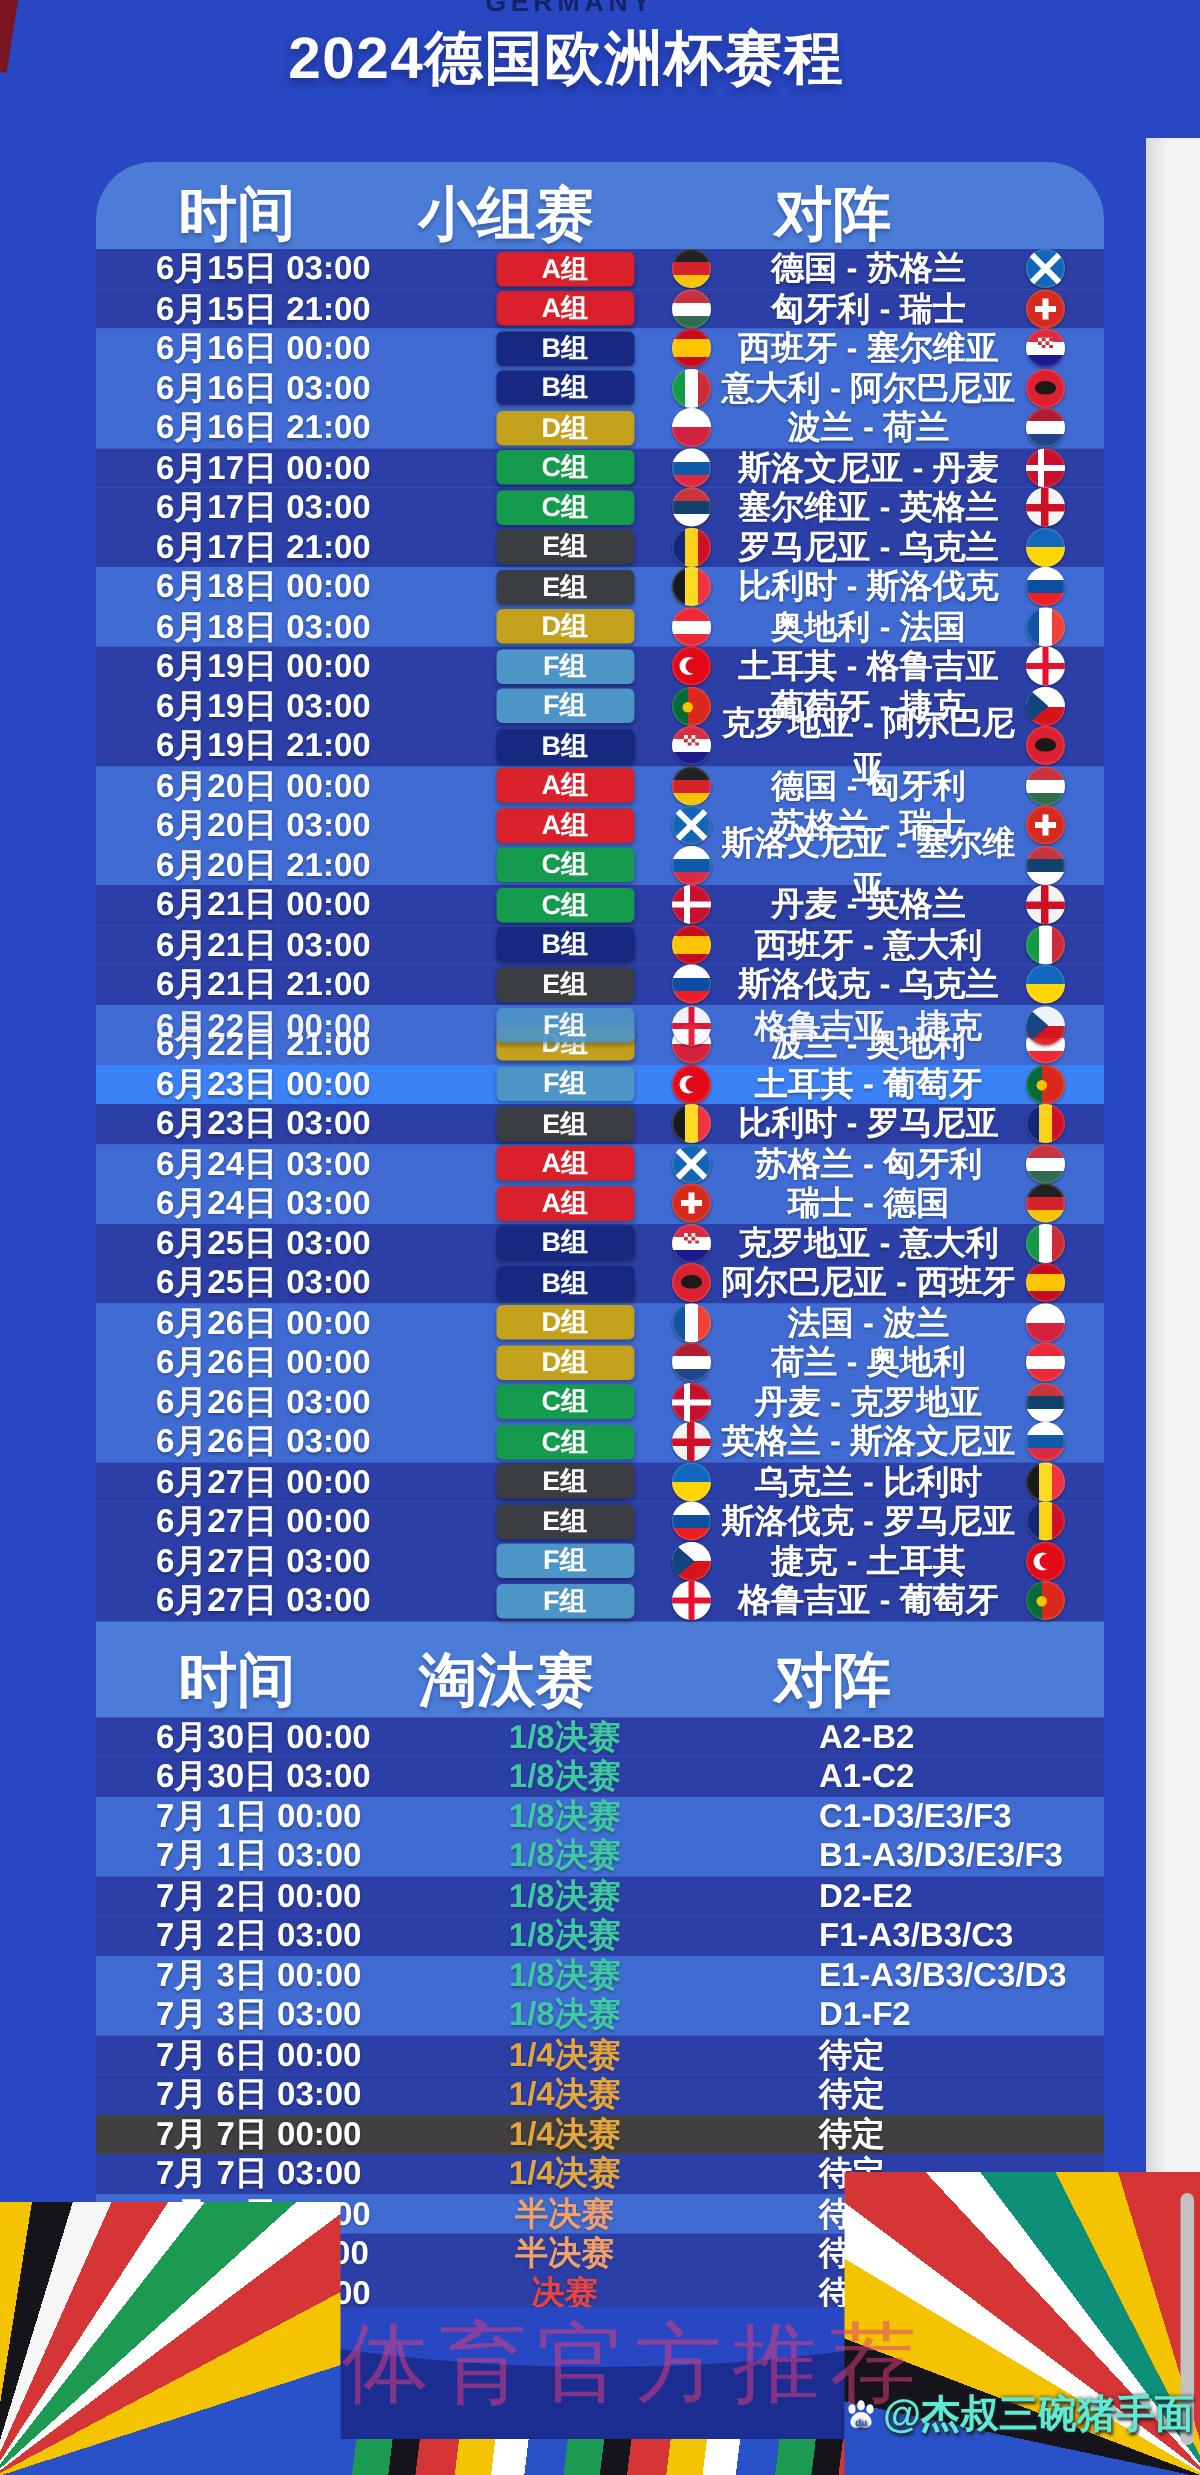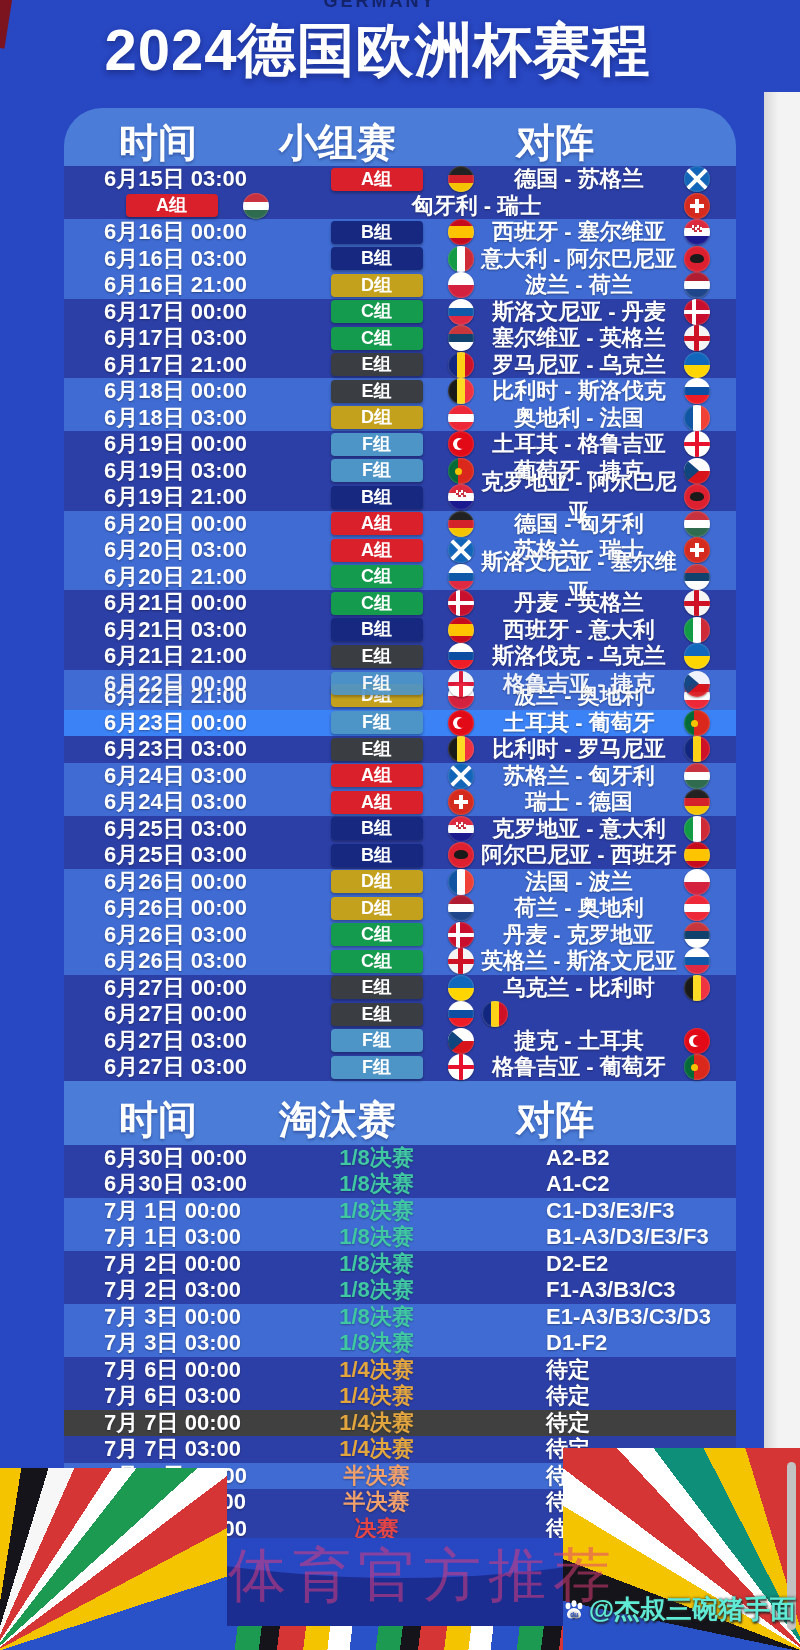--- a/index.html
+++ b/index.html
@@ -5,21 +5,21 @@
   html,body{margin:0;padding:0;}
   #page{position:relative;width:800px;height:1650px;overflow:hidden;
     background:#2847c2;font-family:"Liberation Sans","DejaVu Sans",sans-serif;}
 
   .germany{position:absolute;top:-9px;left:0;right:40px;text-align:center;
     font-size:18px;font-weight:bold;color:#14246b;letter-spacing:3px;z-index:2;}
   .red-sliver{position:absolute;left:-5px;top:-10px;width:14px;height:58px;
     background:#7c1420;transform:rotate(9deg);z-index:2;}
 
   .title{position:absolute;top:12px;left:0;right:45px;text-align:center;
-    font-size:58px;font-weight:800;color:#ffffff;letter-spacing:1px;
+    font-size:39px;font-weight:800;color:#ffffff;letter-spacing:1px;
     text-shadow:0 3px 6px rgba(10,20,80,.45);z-index:2;}
 
   .panel{position:absolute;left:64px;top:108px;width:672px;height:1448px;
     background:#4b7dd8;border-radius:38px 38px 0 0;z-index:3;overflow:hidden;}
 
   .sec-header{position:relative;height:58px;}
   .sec-header span{position:absolute;top:8px;font-size:39px;font-weight:800;color:#fff;
     text-shadow:0 2px 3px rgba(10,20,80,.35);}
   .h-time{left:55px;} .h-stage{left:215px;} .h-vs{left:452px;}
   .sec-header.second{height:64px;}
@@ -144,20 +144,21 @@
           </span>
           <span class="c-flag">
             <span class="flag f-germany"></span>
           </span>
           <span class="c-teams">德国 - 苏格兰</span>
           <span class="c-flag">
             <span class="flag f-scotland"></span>
           </span>
         </div>
         <div class="match-row" style="background: rgb(44, 63, 166);">
+          <span class="c-time">6月15日 21:00</span>
           <span class="c-badge">
             <span class="badge" style="background:#d9202b">A组</span>
           </span>
           <span class="c-flag">
             <span class="flag f-hungary"></span>
           </span>
           <span class="c-teams">匈牙利 - 瑞士</span>
           <span class="c-flag">
             <span class="flag f-switzerland"></span>
           </span>
@@ -555,20 +556,21 @@
           </span>
         </div>
         <div class="match-row" style="background: rgb(44, 63, 166);">
           <span class="c-time">6月27日 00:00</span>
           <span class="c-badge">
             <span class="badge" style="background:#3a3d42">E组</span>
           </span>
           <span class="c-flag">
             <span class="flag f-slovakia"></span>
           </span>
+          <span class="c-teams">斯洛伐克 - 罗马尼亚</span>
           <span class="c-flag">
             <span class="flag f-romania"></span>
           </span>
         </div>
         <div class="match-row" style="background: rgb(44, 63, 166);">
           <span class="c-time">6月27日 03:00</span>
           <span class="c-badge">
             <span class="badge" style="background:#4d94c7">F组</span>
           </span>
           <span class="c-flag">

